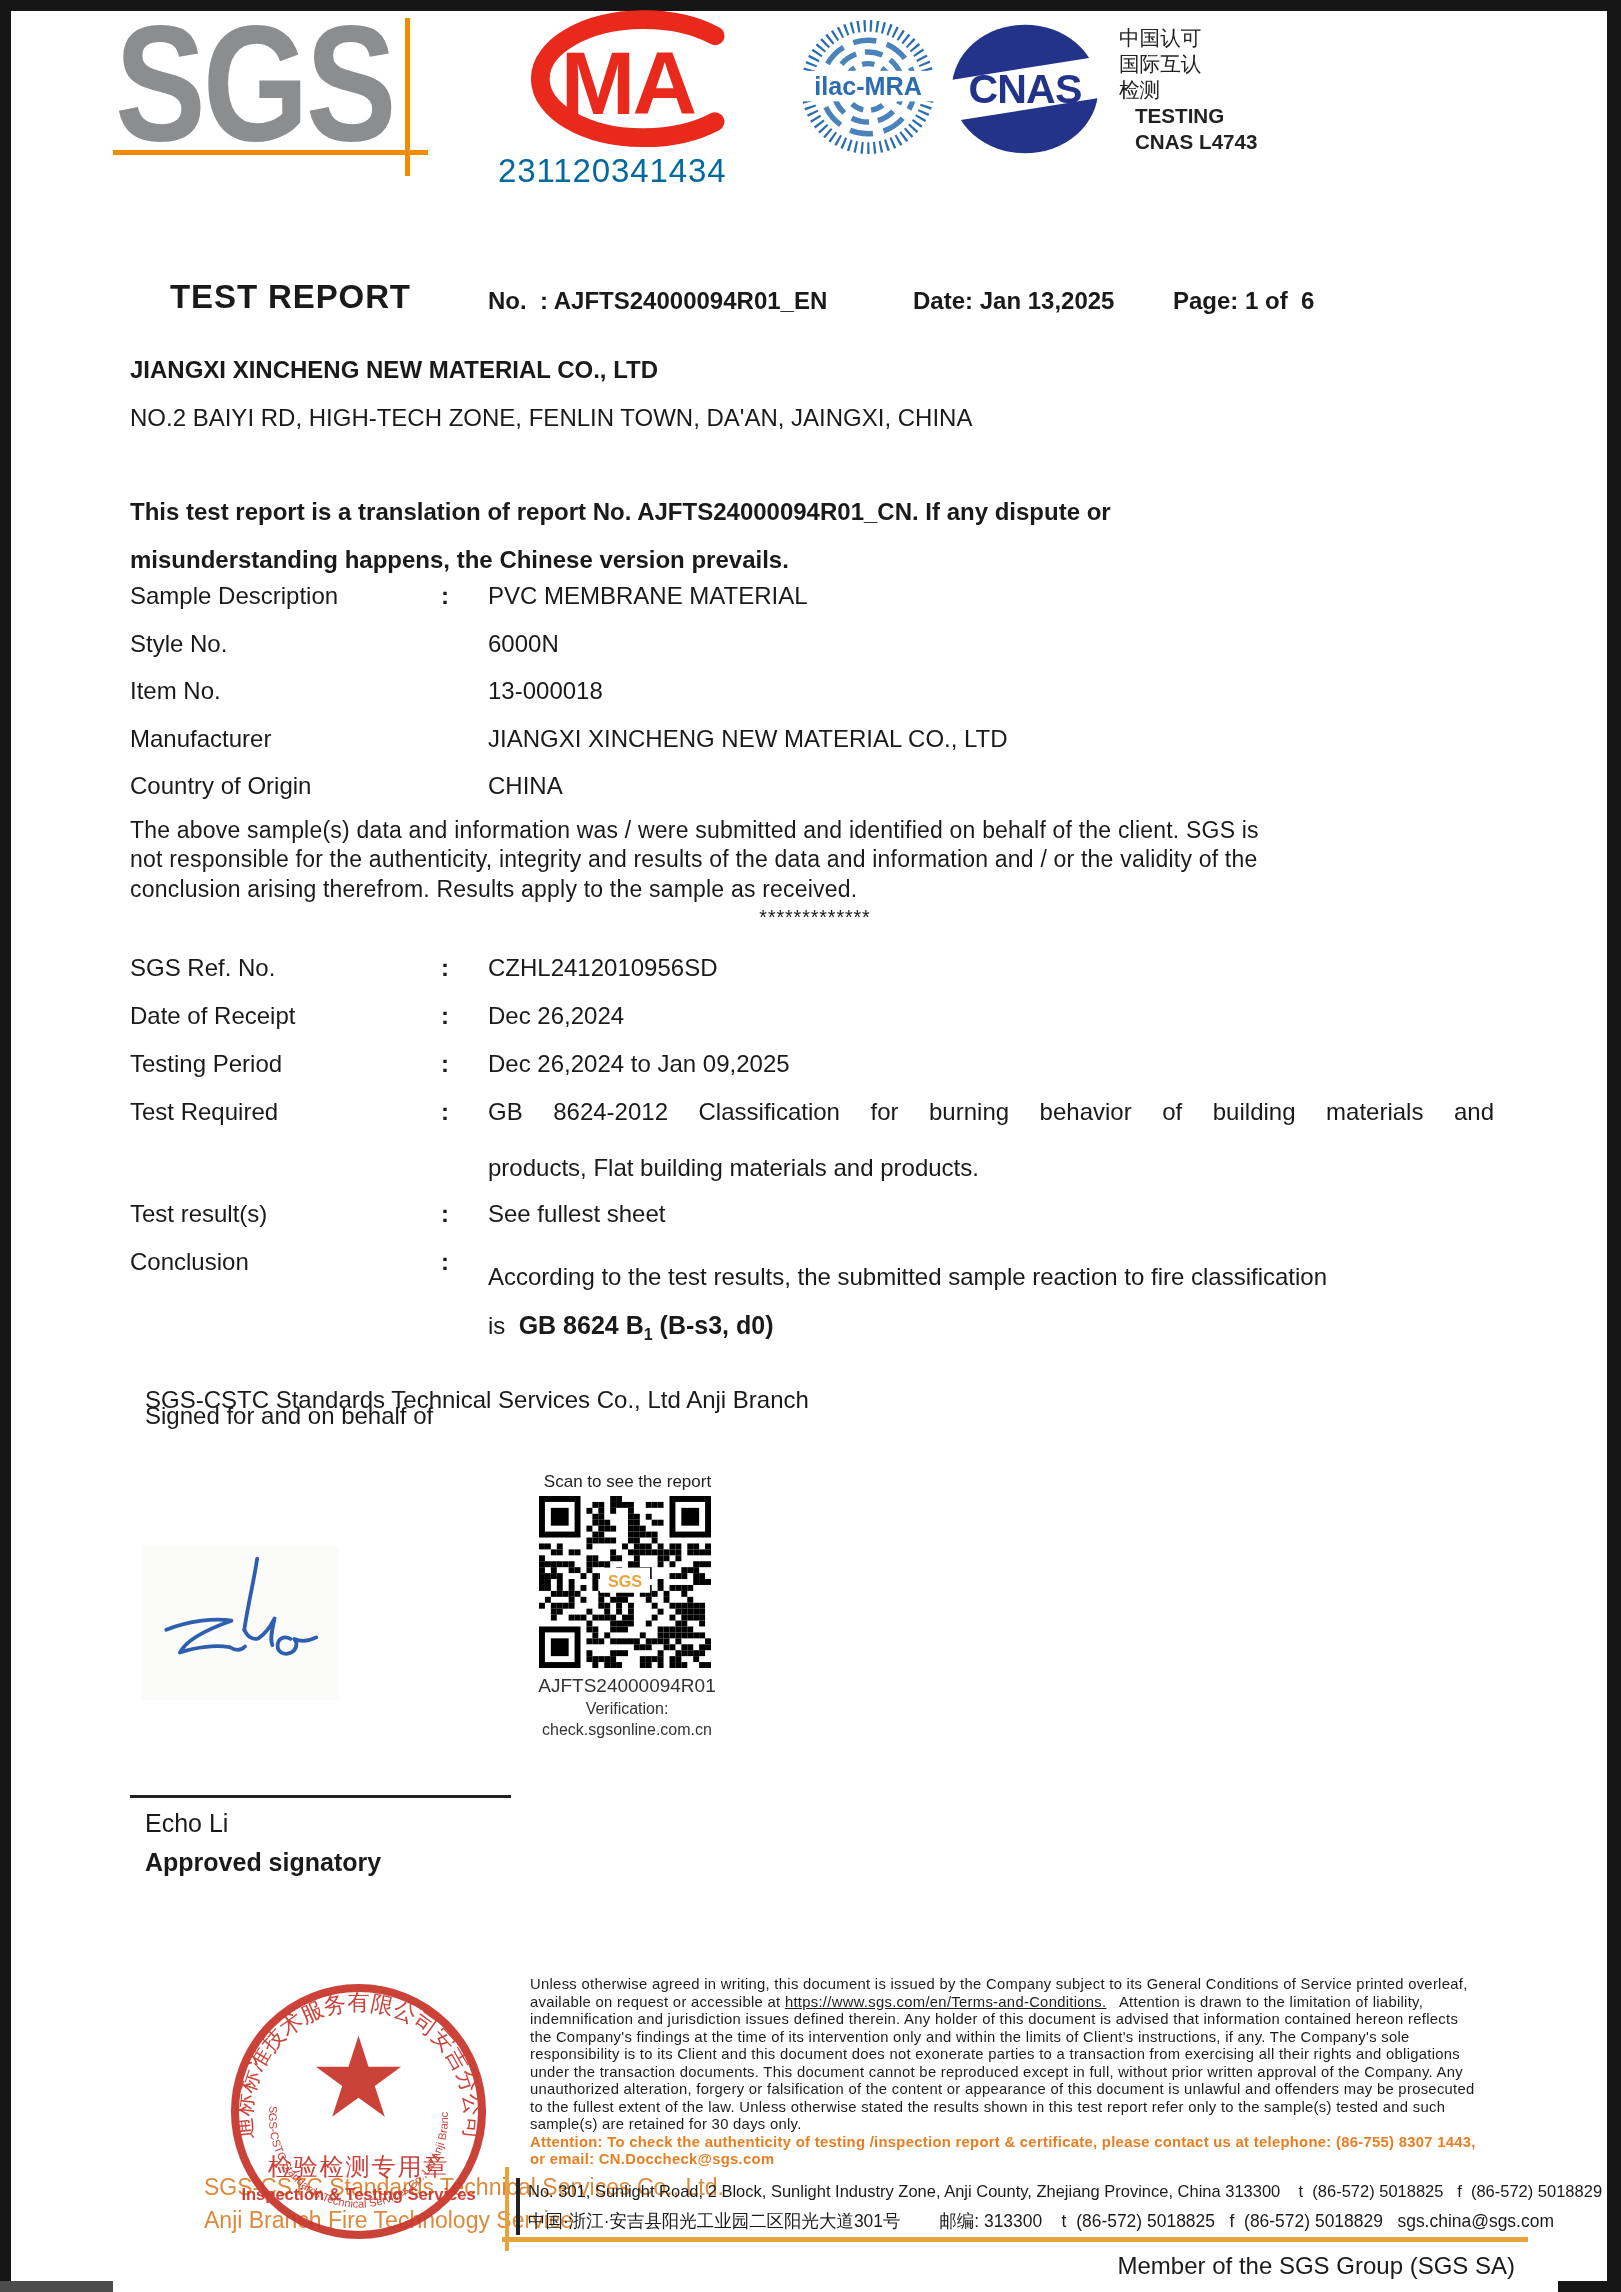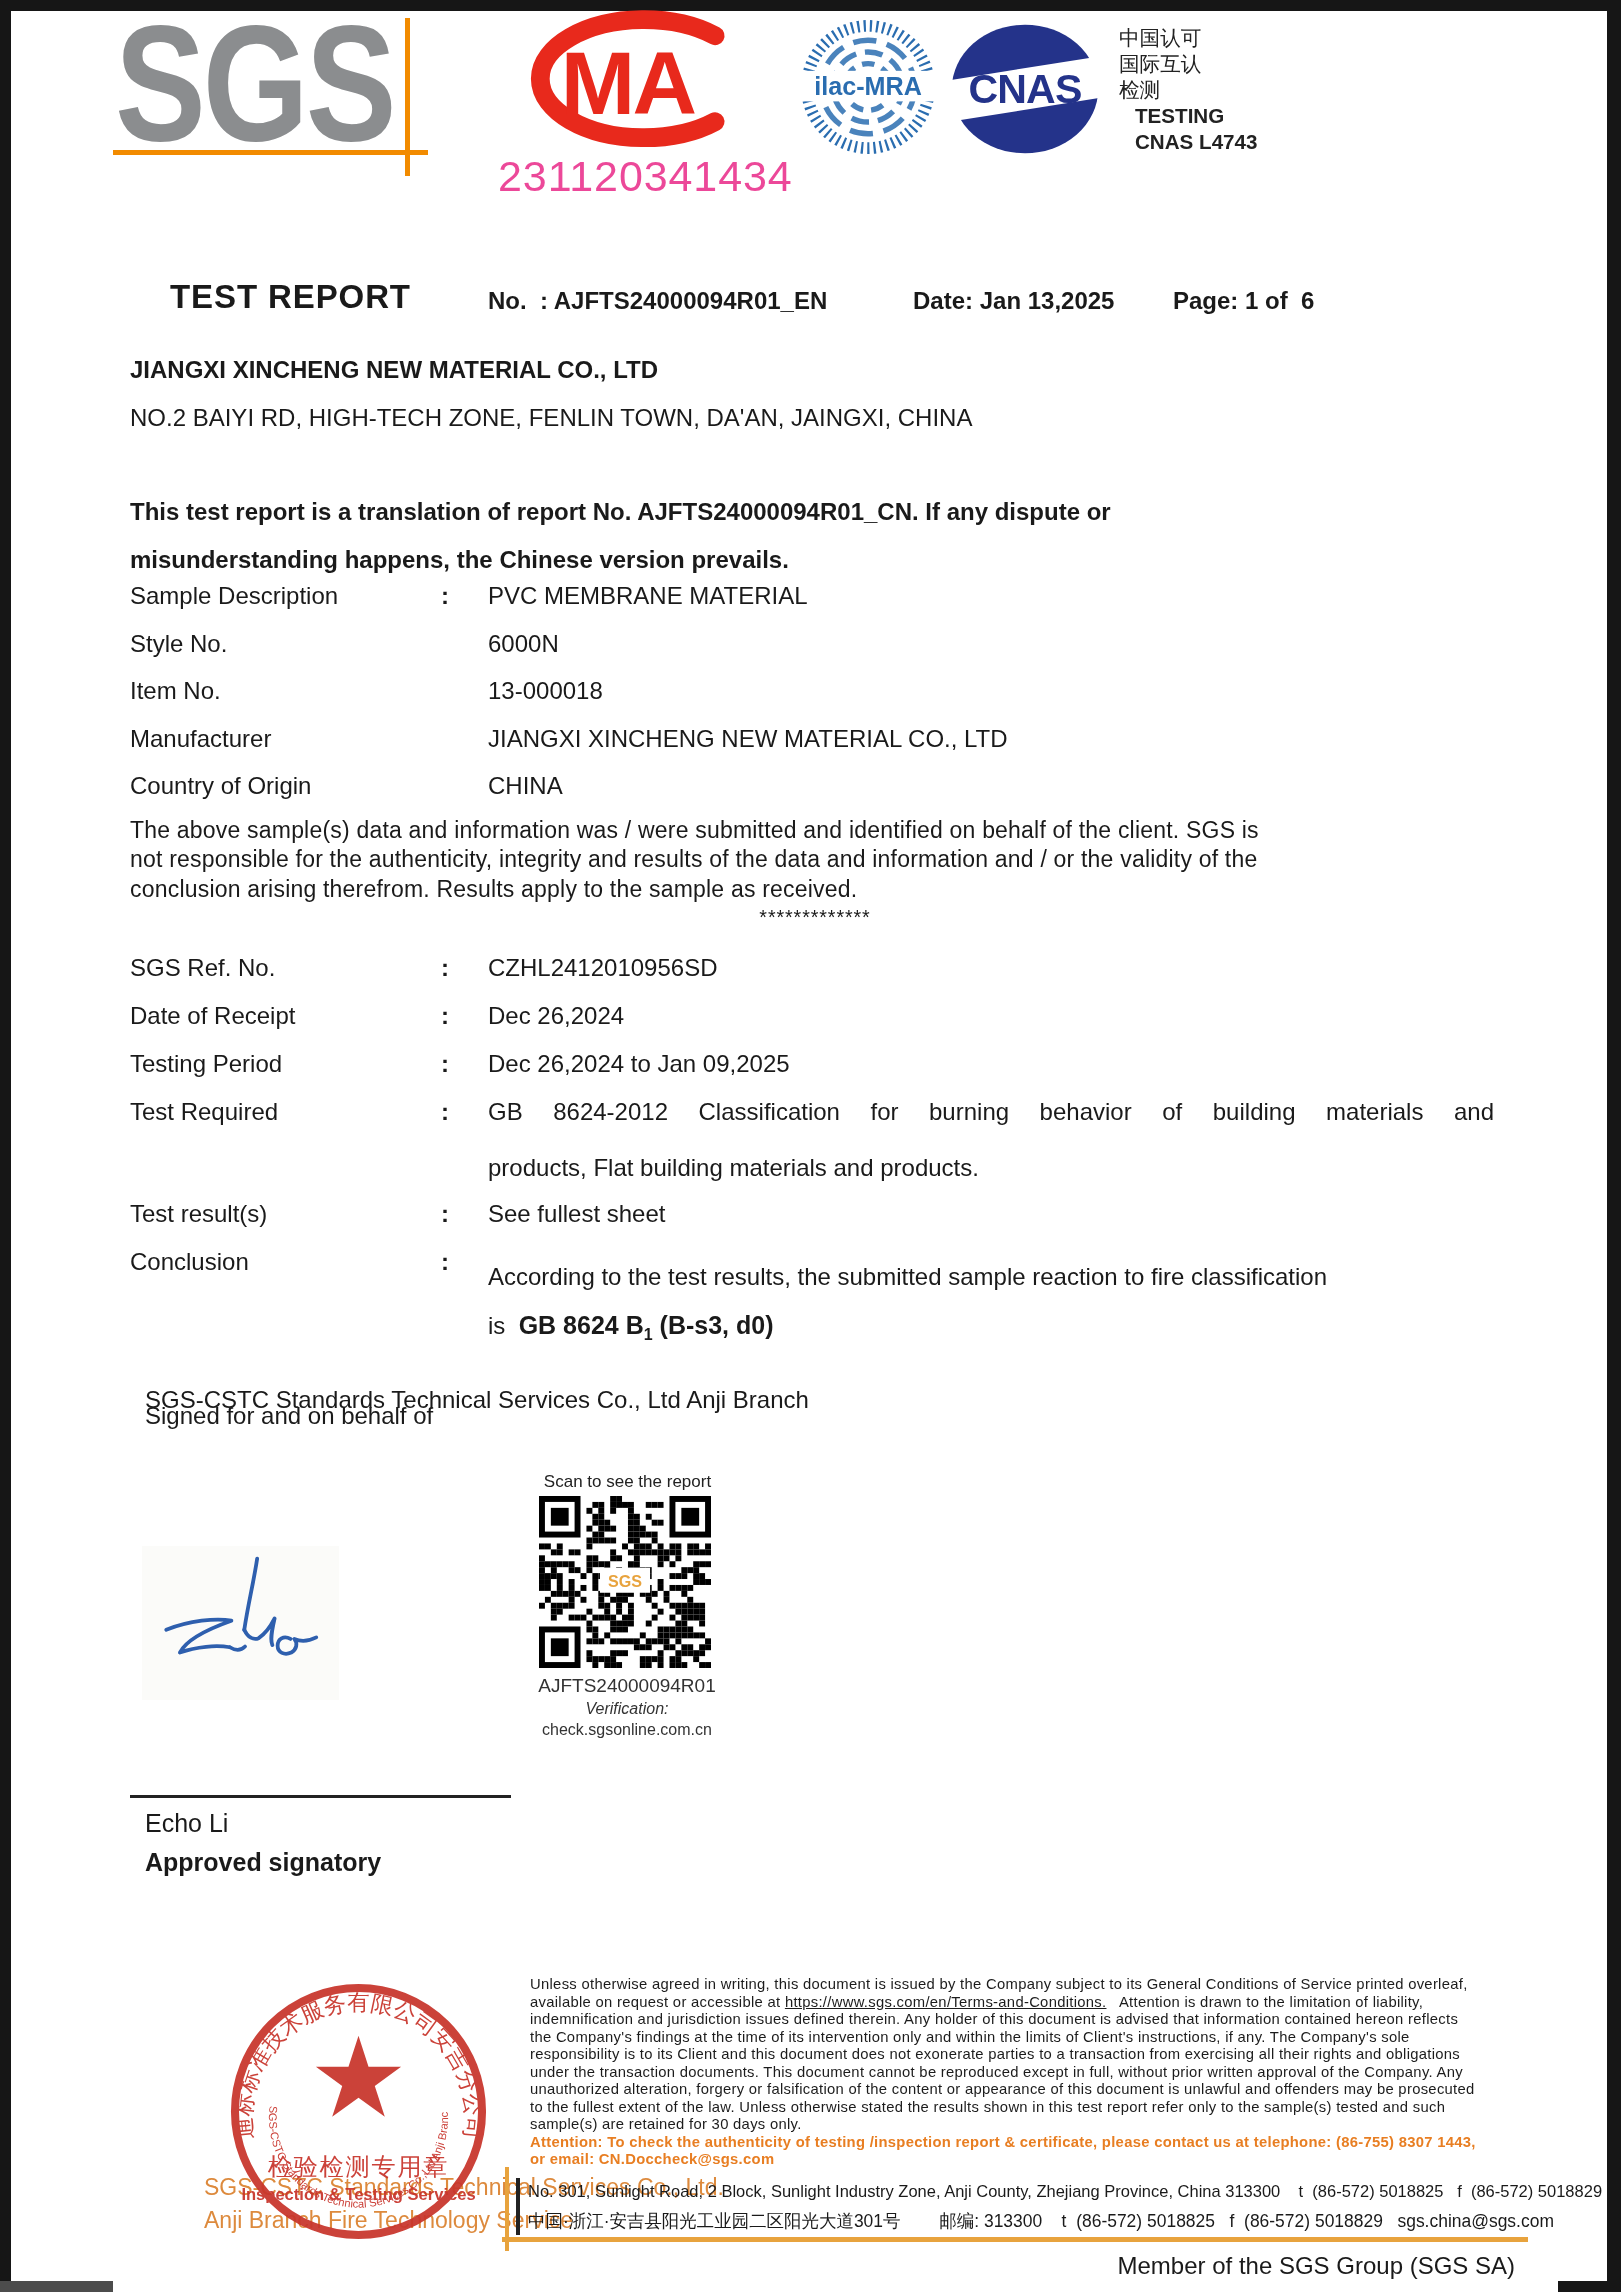--- a/index.html
+++ b/index.html
@@ -14,22 +14,22 @@
   .b-left{left:0;top:0;width:10.7px;height:2293px;background:#161616;}
   .b-right{left:1607px;top:0;width:14.3px;height:2293px;background:#161616;}
   .b-bl{left:0;top:2281px;width:113px;height:11.6px;background:#4c4c4c;}
   .b-br{left:1558px;top:2281px;width:63px;height:11.6px;background:#161616;}
   
   .sgs-logo{left:115px;top:0px;font-size:166px;font-weight:bold;color:#8b8d8f;
     letter-spacing:-3.6px;transform:scaleX(.82);transform-origin:left top;line-height:1;}
   .sgs-hline{left:113px;top:150px;width:315px;height:4.5px;background:#f28b00;}
   .sgs-vline{left:405px;top:18px;width:4.5px;height:158px;background:#f28b00;}
   .cma-box{left:502px;top:9px;width:260px;height:143px;}
-  .cma-number{left:498px;top:152px;width:267px;text-align:left;color:#ec4899;
-    font-size:43px;letter-spacing:0.9px;}
+  .cma-number{left:498px;top:152px;width:267px;text-align:left;color:#0369a1;
+    font-size:33px;letter-spacing:0.9px;}
   .ilac-box{left:797px;top:16px;width:142px;height:142px;}
   .cnas-box{left:948px;top:22.4px;width:154px;height:134px;}
   .accr{left:1119px;top:25px;font-size:20.6px;line-height:26px;color:#222;}
   .accr .bold{font-weight:bold;margin-left:16px;}
   
   .t-report{left:170px;top:278px;font-size:33px;font-weight:bold;letter-spacing:0.9px;}
   .t-no{left:488px;top:287px;font-size:24px;font-weight:bold;white-space:pre;}
   .t-date{left:913px;top:287px;font-size:24px;font-weight:bold;}
   .t-page{left:1173px;top:287px;font-size:24px;font-weight:bold;white-space:pre;}
   .company{left:130px;top:356px;font-size:24px;font-weight:bold;}
@@ -51,21 +51,21 @@
   .conc2{left:488px;top:1311px;font-size:24px;}
   .conc2 b{font-size:25px;}
   .conc2 sub{font-size:16px;font-weight:bold;}
   
   .signed1{left:145px;top:1402px;font-size:24px;}
   .signed2{left:145px;top:1386px;font-size:24px;}
   .scancap{left:502px;top:1472px;width:251px;text-align:center;font-size:17px;color:#222;}
   .qr{left:539px;top:1496px;width:172px;height:172px;}
   .qrtxt{left:488px;width:278px;text-align:center;}
   .qr1{top:1675px;font-size:19px;color:#333;}
-  .qr2{top:1700px;font-size:16px;color:#333;font-style:italic;}
+  .qr2{top:1700px;font-size:16px;color:#333;}
   .qr3{top:1721px;font-size:16px;color:#333;}
   .sigbox{left:142px;top:1546px;width:197px;height:154px;background:#fbfbf9;}
   .sigline{left:130px;top:1795px;width:381px;height:2.7px;background:#222;}
   .signame{left:145px;top:1809px;font-size:25px;}
   .sigrole{left:145px;top:1848px;font-size:25px;font-weight:bold;}
   
   .stampbg1{left:204px;top:2174px;font-size:23px;color:#dd8a3d;}
   .stampbg2{left:204px;top:2207px;font-size:23px;color:#dd8a3d;}
   .stamp{left:222px;top:1975px;width:273px;height:273px;opacity:.93;}
   .legal{left:530px;top:1976px;width:1048px;font-size:14.8px;line-height:17.5px;

